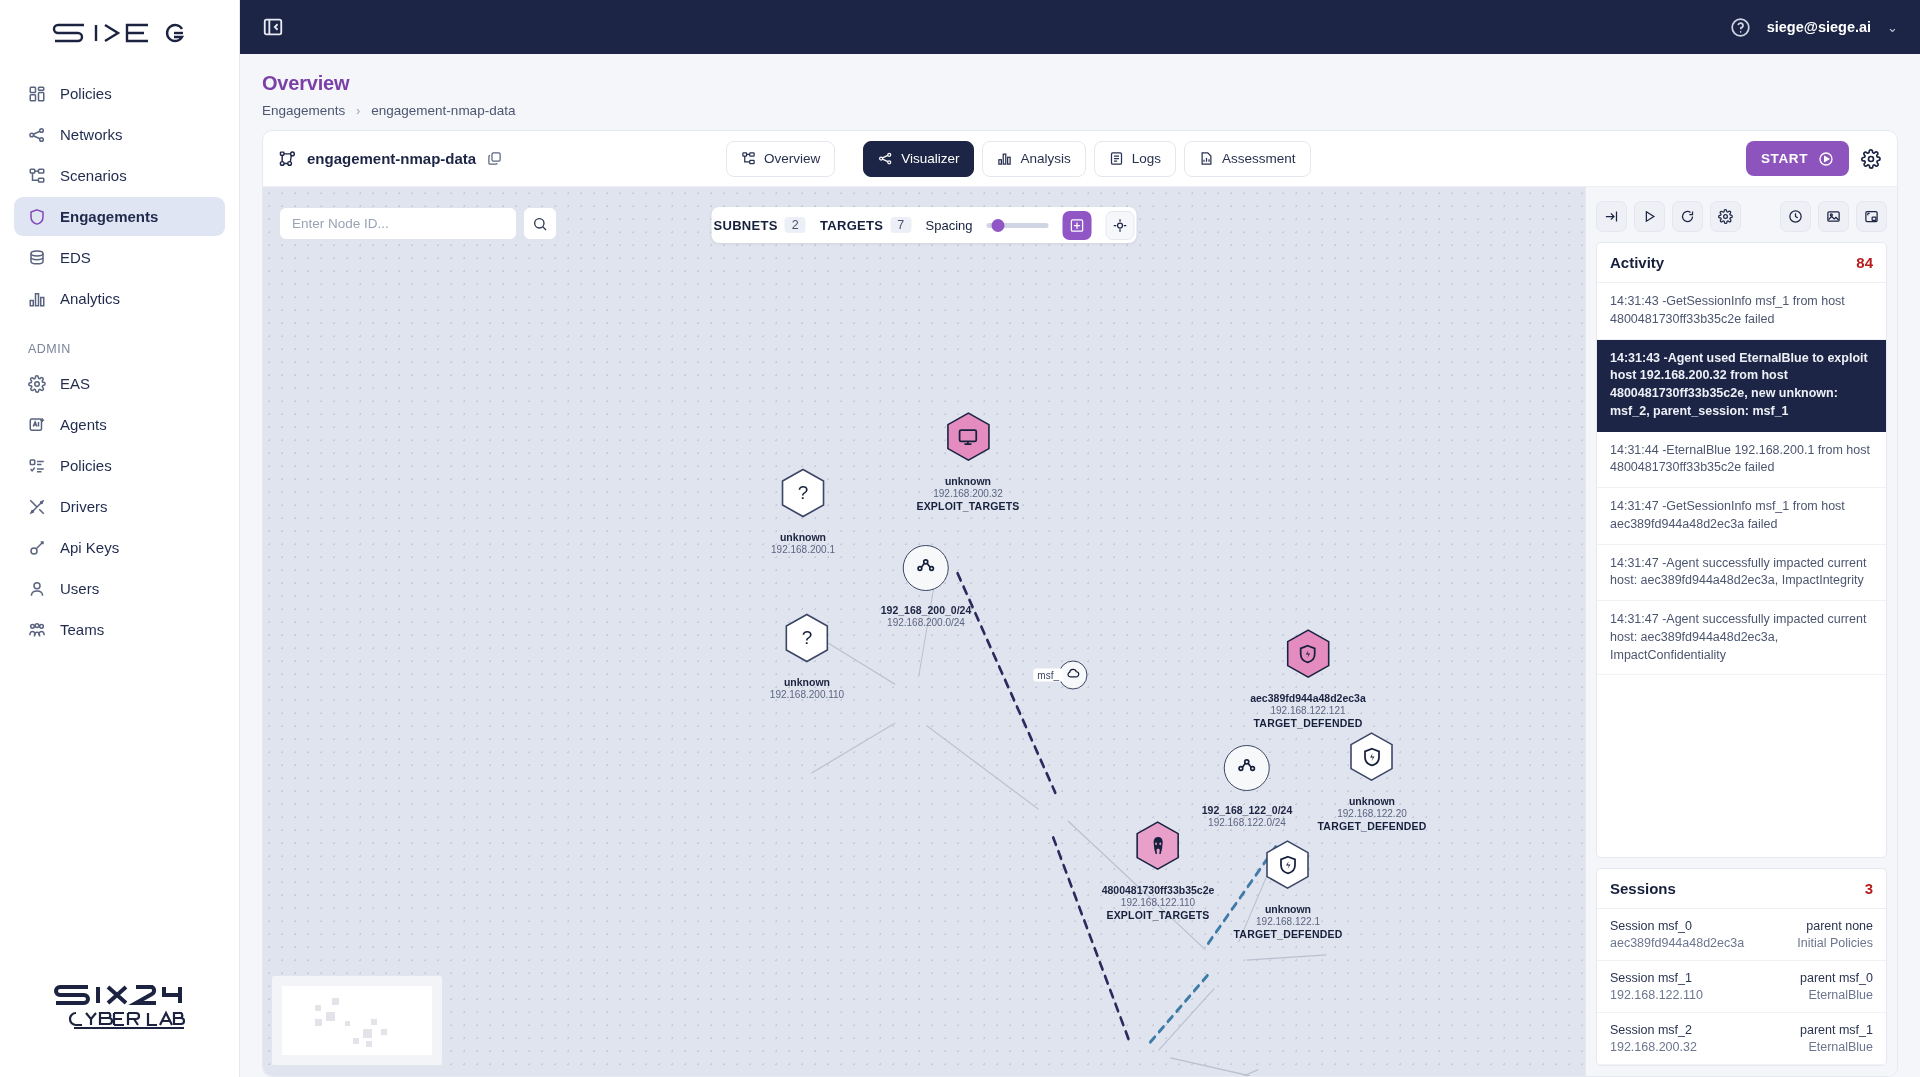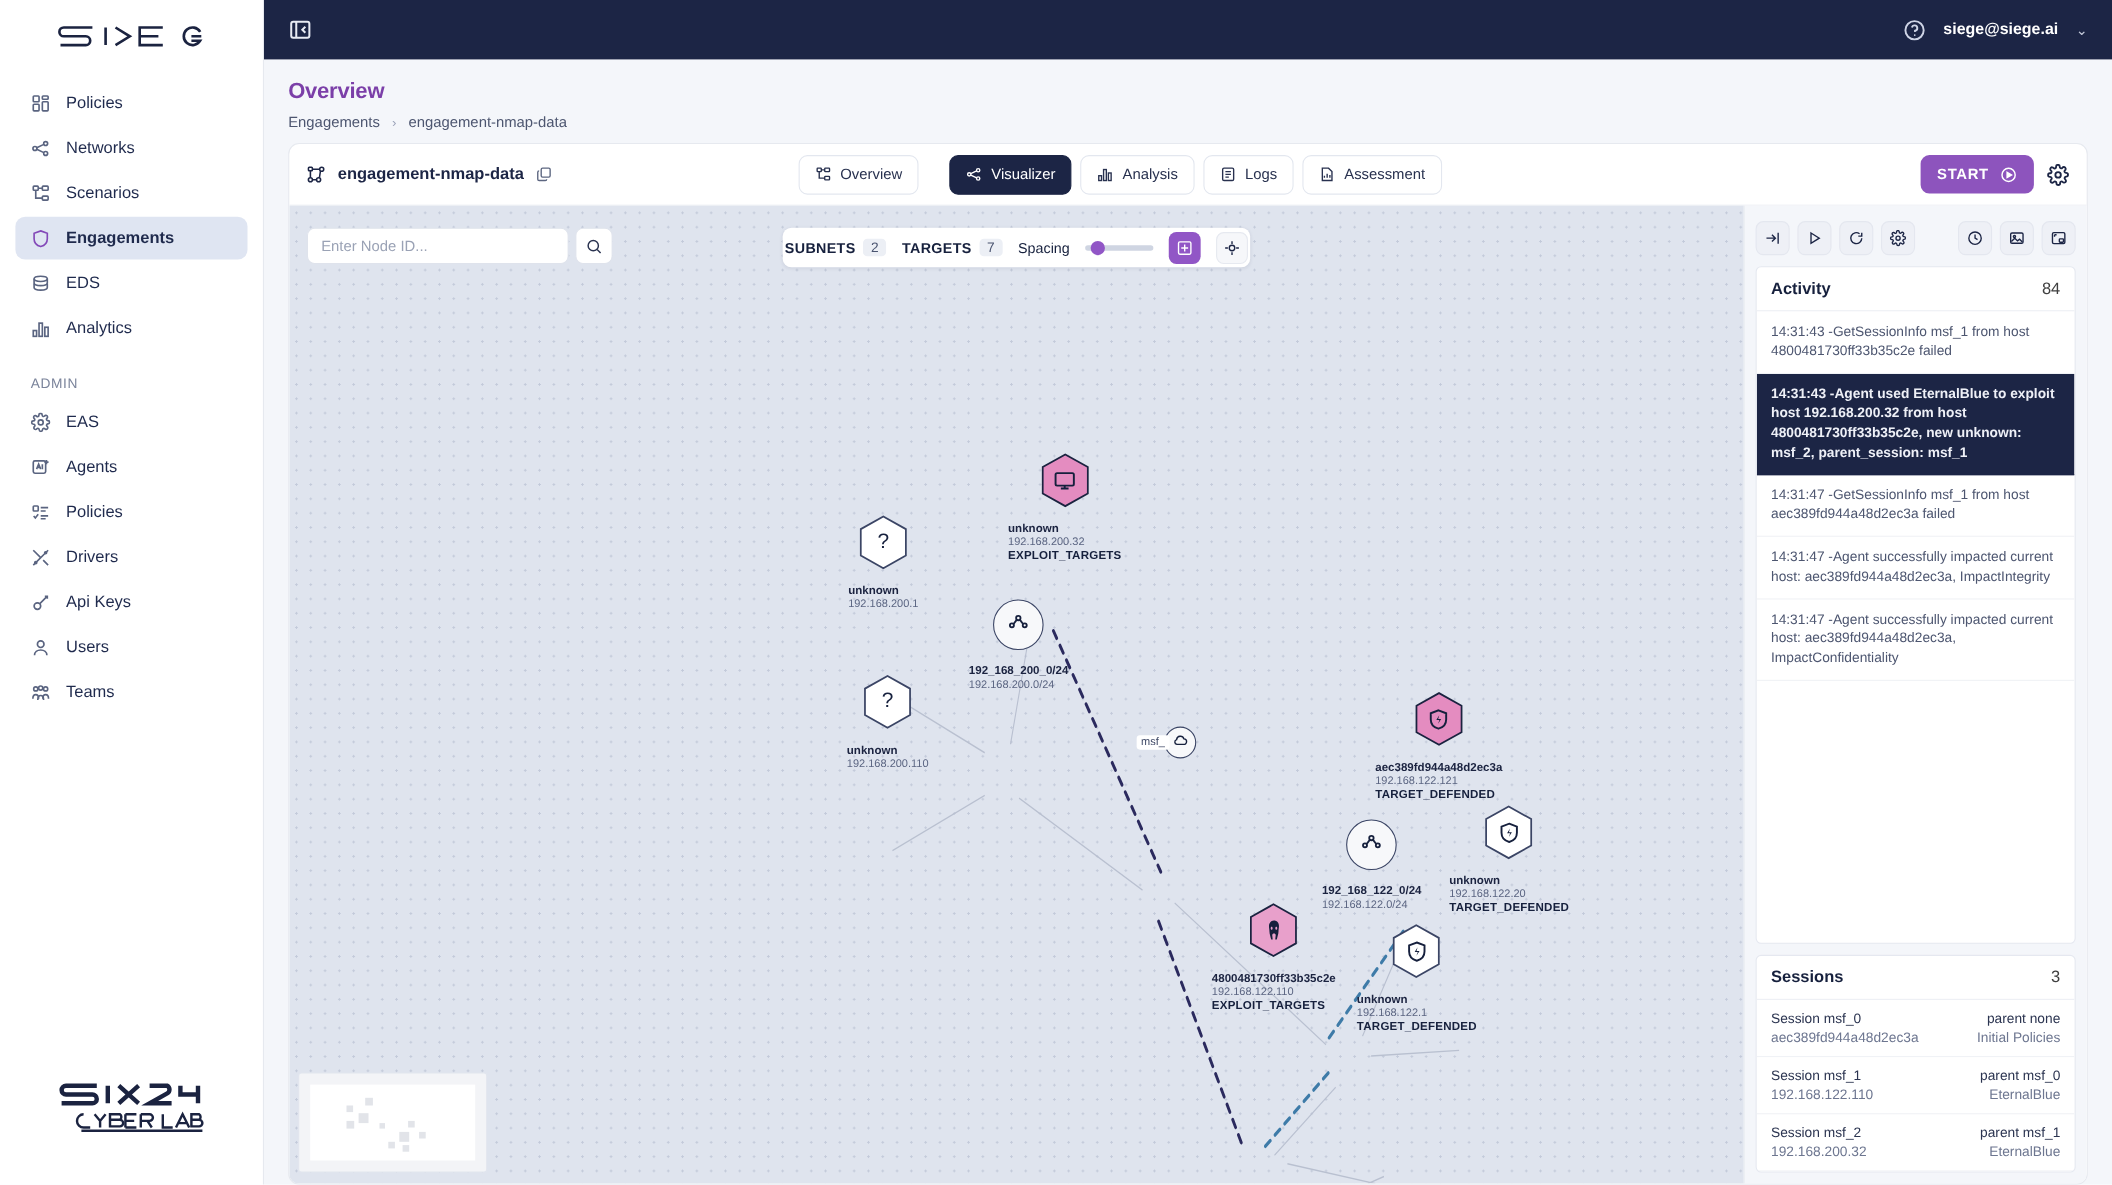--- a/index.html
+++ b/index.html
@@ -164,21 +164,21 @@
   .hex .glyph svg { width: 21px; height: 21px; }
   .hex .qmark { position: relative; z-index: 2; font-size: 19px; color: #16203d; }
   .circ {
     width: 46px; height: 46px; border-radius: 50%;
     background: #f7f8fa; border: 1.6px solid #3b4565;
     display: flex; align-items: center; justify-content: center; color: #16203d;
   }
   .circ svg { width: 20px; height: 20px; }
   .circ.small { width: 29px; height: 29px; border-width: 1.3px; }
   .circ.small svg { width: 15px; height: 15px; }
-  .nlabels { margin-top: 13px; line-height: 1.22; white-space: nowrap; }
+  .nlabels { margin-top: 13px; text-align: center; line-height: 1.22; white-space: nowrap; }
   .nl-name { font-size: 10.5px; font-weight: 700; color: #1b2340; }
   .nl-ip { font-size: 10px; color: #5b6582; }
   .nl-tag { font-size: 10.5px; font-weight: 700; color: #16203d; letter-spacing: .2px; }
   .msf-badge {
     position: absolute; transform: translate(-100%, -50%);
     background: #fff; border-radius: 3px; font-size: 10px; color: #3c4664;
     padding: 1px 4px;
   }
 
   
@@ -201,21 +201,21 @@
 
   .panel {
     background: #fff; border: 1px solid #e5e8f0; border-radius: 5px;
     display: flex; flex-direction: column; min-height: 0; overflow: hidden;
   }
   .panel-head {
     display: flex; align-items: center; justify-content: space-between;
     padding: 11px 13px; border-bottom: 1px solid #edeff4; flex: 0 0 auto;
   }
   .panel-title { font-size: 15px; font-weight: 700; color: #16203d; }
-  .panel-count { font-size: 15px; font-weight: 400; color: #404040; }
+  .panel-count { font-size: 15px; font-weight: 700; color: #b91c1c; }
   .panel-body { overflow-y: auto; min-height: 0; }
   .panel-body::-webkit-scrollbar { width: 7px; }
   .panel-body::-webkit-scrollbar-thumb { background: #c5cbd8; border-radius: 4px; }
   .panel-body::-webkit-scrollbar-track { background: transparent; }
 
   .activity-item {
     padding: 10px 13px; font-size: 12.5px; line-height: 1.42;
     color: #4d5670; border-bottom: 1px solid #f0f2f6;
   }
   .activity-item.hl { background: #1c2545; color: #eef0f7; font-weight: 700; border-bottom-color: #1c2545; }
@@ -822,20 +822,21 @@
           </div>
 
           <div class="panel activity-panel">
             <div class="panel-head">
               <span class="panel-title">Activity</span>
               <span class="panel-count">84</span>
             </div>
             <div class="panel-body">
               <div class="activity-item">14:31:43 -GetSessionInfo msf_1 from host 4800481730ff33b35c2e failed</div>
               <div class="activity-item hl">14:31:43 -Agent used EternalBlue to exploit host 192.168.200.32 from host 4800481730ff33b35c2e, new unknown: msf_2, parent_session: msf_1</div>
+              <div class="activity-item">14:31:44 -EternalBlue 192.168.200.1 from host 4800481730ff33b35c2e failed</div>
               <div class="activity-item">14:31:47 -GetSessionInfo msf_1 from host aec389fd944a48d2ec3a failed</div>
               <div class="activity-item">14:31:47 -Agent successfully impacted current host: aec389fd944a48d2ec3a, ImpactIntegrity</div>
               <div class="activity-item">14:31:47 -Agent successfully impacted current host: aec389fd944a48d2ec3a, ImpactConfidentiality</div>
             </div>
           </div>
 
           <div class="panel sessions-panel">
             <div class="panel-head">
               <span class="panel-title">Sessions</span>
               <span class="panel-count">3</span>

